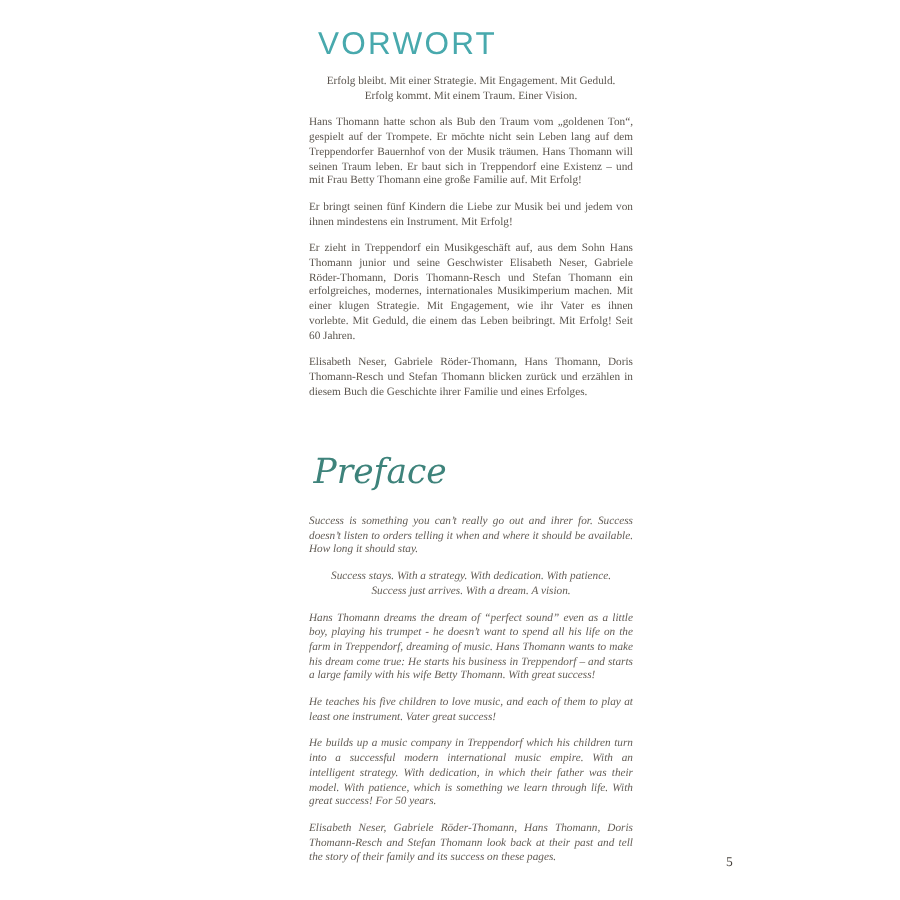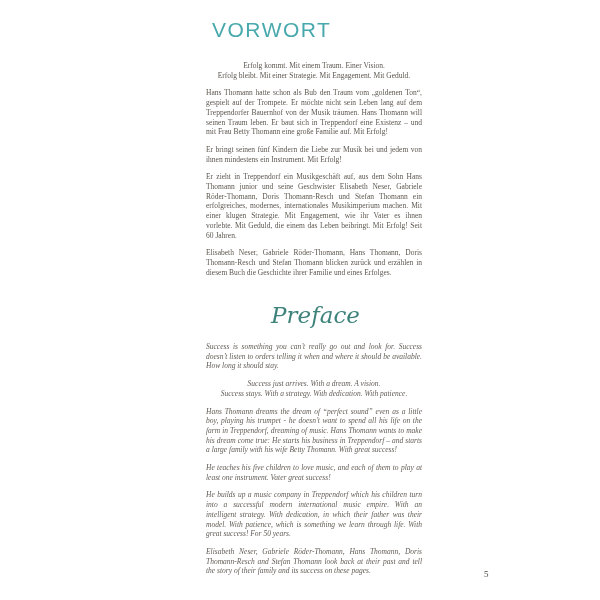--- a/index.html
+++ b/index.html
@@ -26,30 +26,29 @@
     left: 206px;
     top: 302px;
     width: 216px;
   }
   .title-vorwort {
     font-family: "Liberation Sans", sans-serif;
     font-size: 21px;
     font-weight: 400;
     letter-spacing: 1.5px;
     color: #48a9ad;
-    margin: 0 0 19px 6px;
+    margin: 0 0 7px 6px;
   }
   .title-preface {
     font-family: "DejaVu Serif", serif;
     font-style: italic;
     font-size: 23px;
     font-weight: 400;
     color: #3e837b;
     margin: 0 0 14px 3px;
-    text-align: center;
   }
   .body-de {
     font-size: 7.5px;
     line-height: 9.7px;
     color: #5c564f;
     text-align: justify;
     margin: 0 0 8px 0;
   }
   .body-en {
     font-size: 7.5px;
@@ -78,35 +77,35 @@
   }
 </style>
 </head>
 <body>
 
 <div class="page">
 
   <div class="vorwort-section">
     <h1 class="title-vorwort">VORWORT</h1>
     <div class="stanza">
+      <div class="body-de stanza-line">Erfolg bleibt. Mit einer Strategie. Mit Engagement. Mit Geduld.</div>
       <div class="body-de stanza-line">Erfolg kommt. Mit einem Traum. Einer Vision.</div>
-      <div class="body-de stanza-line">Erfolg bleibt. Mit einer Strategie. Mit Engagement. Mit Geduld.</div>
     </div>
     <p class="body-de">Hans Thomann hatte schon als Bub den Traum vom „goldenen Ton“, gespielt auf der Trompete. Er möchte nicht sein Leben lang auf dem Treppendorfer Bauernhof von der Musik träumen. Hans Thomann will seinen Traum leben. Er baut sich in Treppendorf eine Existenz – und mit Frau Betty Thomann eine große Familie auf. Mit Erfolg!</p>
     <p class="body-de">Er bringt seinen fünf Kindern die Liebe zur Musik bei und jedem von ihnen mindestens ein Instrument. Mit Erfolg!</p>
     <p class="body-de">Er zieht in Treppendorf ein Musikgeschäft auf, aus dem Sohn Hans Thomann junior und seine Geschwister Elisabeth Neser, Gabriele Röder-Thomann, Doris Thomann-Resch und Stefan Thomann ein erfolgreiches, modernes, internationales Musikimperium machen. Mit einer klugen Strategie. Mit Engagement, wie ihr Vater es ihnen vorlebte. Mit Geduld, die einem das Leben beibringt. Mit Erfolg! Seit 60 Jahren.</p>
     <p class="body-de">Elisabeth Neser, Gabriele Röder-Thomann, Hans Thomann, Doris Thomann-Resch und Stefan Thomann blicken zurück und erzählen in diesem Buch die Geschichte ihrer Familie und eines Erfolges.</p>
   </div>
 
   <div class="preface-section">
     <h2 class="title-preface">Preface</h2>
-    <p class="body-en">Success is something you can’t really go out and look for. Success doesn’t listen to orders telling it when and where it should be available. How long it should stay.</p>
+    <p class="body-en">Success is something you can’t really go out and ihrer for. Success doesn’t listen to orders telling it when and where it should be available. How long it should stay.</p>
     <div class="stanza">
+      <div class="body-en stanza-line">Success stays. With a strategy. With dedication. With patience.</div>
       <div class="body-en stanza-line">Success just arrives. With a dream. A vision.</div>
-      <div class="body-en stanza-line">Success stays. With a strategy. With dedication. With patience.</div>
     </div>
     <p class="body-en">Hans Thomann dreams the dream of “perfect sound” even as a little boy, playing his trumpet - he doesn’t want to spend all his life on the farm in Treppendorf, dreaming of music. Hans Thomann wants to make his dream come true: He starts his business in Treppendorf – and starts a large family with his wife Betty Thomann. With great success!</p>
     <p class="body-en">He teaches his five children to love music, and each of them to play at least one instrument. Vater great success!</p>
     <p class="body-en">He builds up a music company in Treppendorf which his children turn into a successful modern international music empire. With an intelligent strategy. With dedication, in which their father was their model. With patience, which is something we learn through life. With great success! For 50 years.</p>
     <p class="body-en">Elisabeth Neser, Gabriele Röder-Thomann, Hans Thomann, Doris Thomann-Resch and Stefan Thomann look back at their past and tell the story of their family and its success on these pages.</p>
   </div>
 
   <div class="page-number">5</div>
 
 </div>

